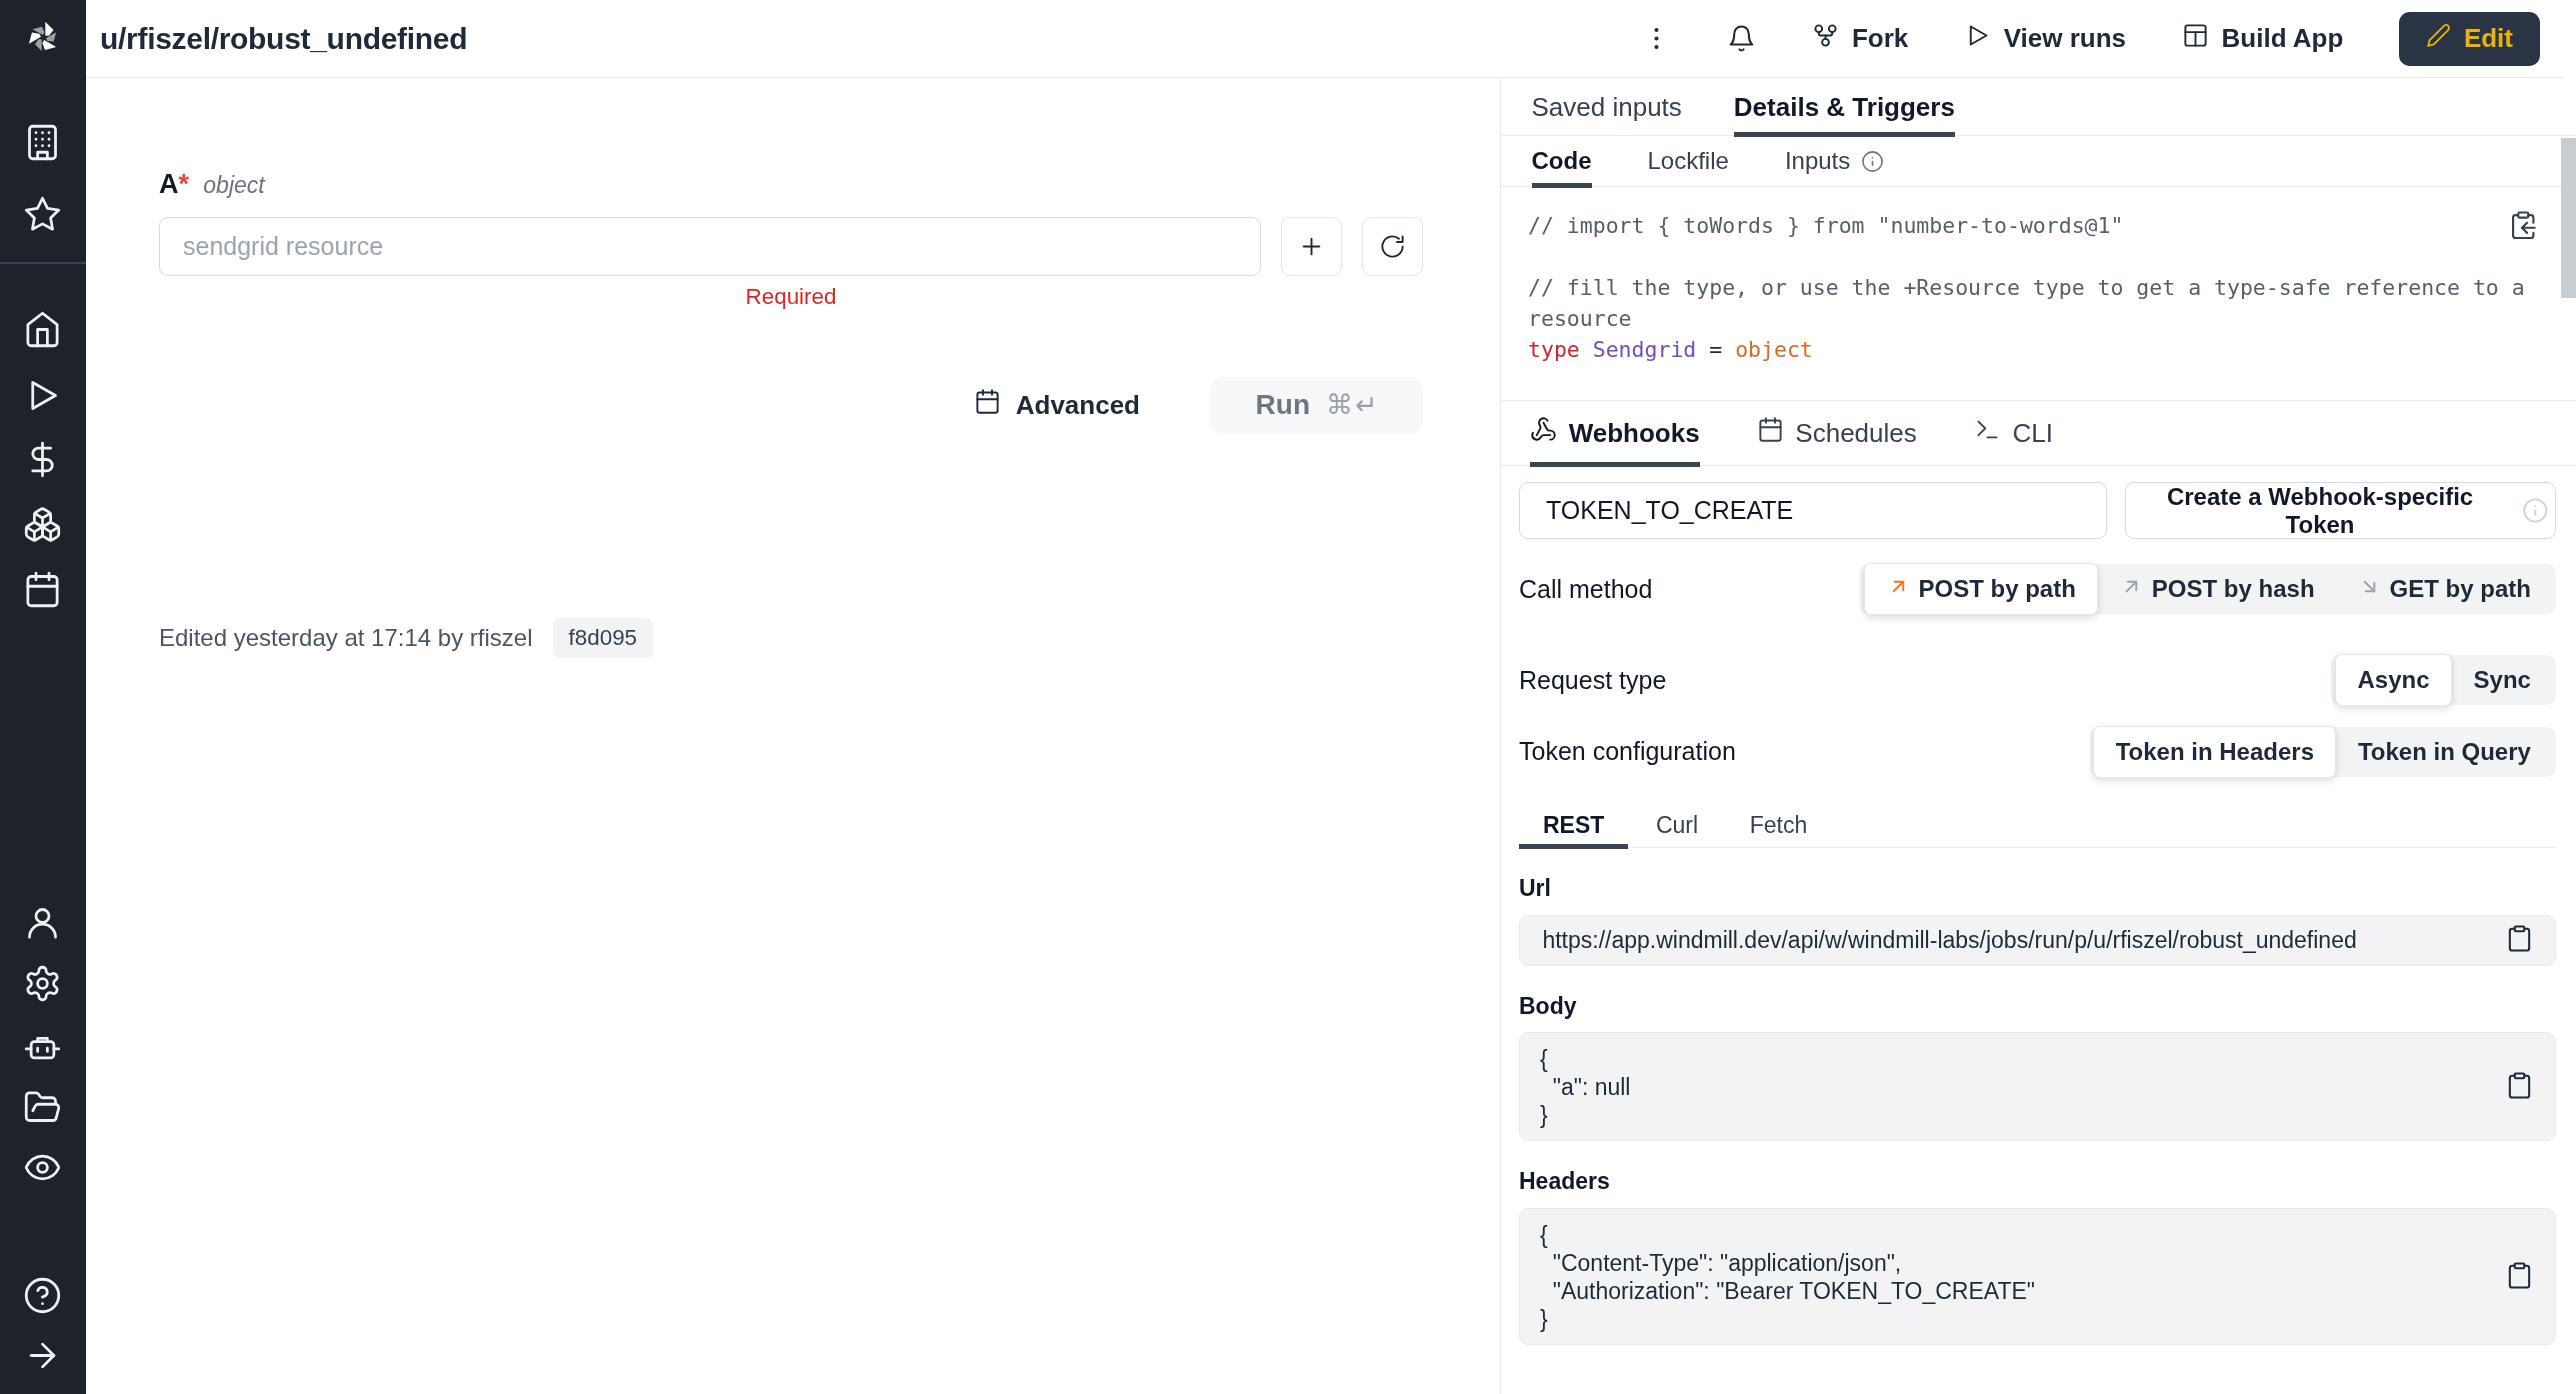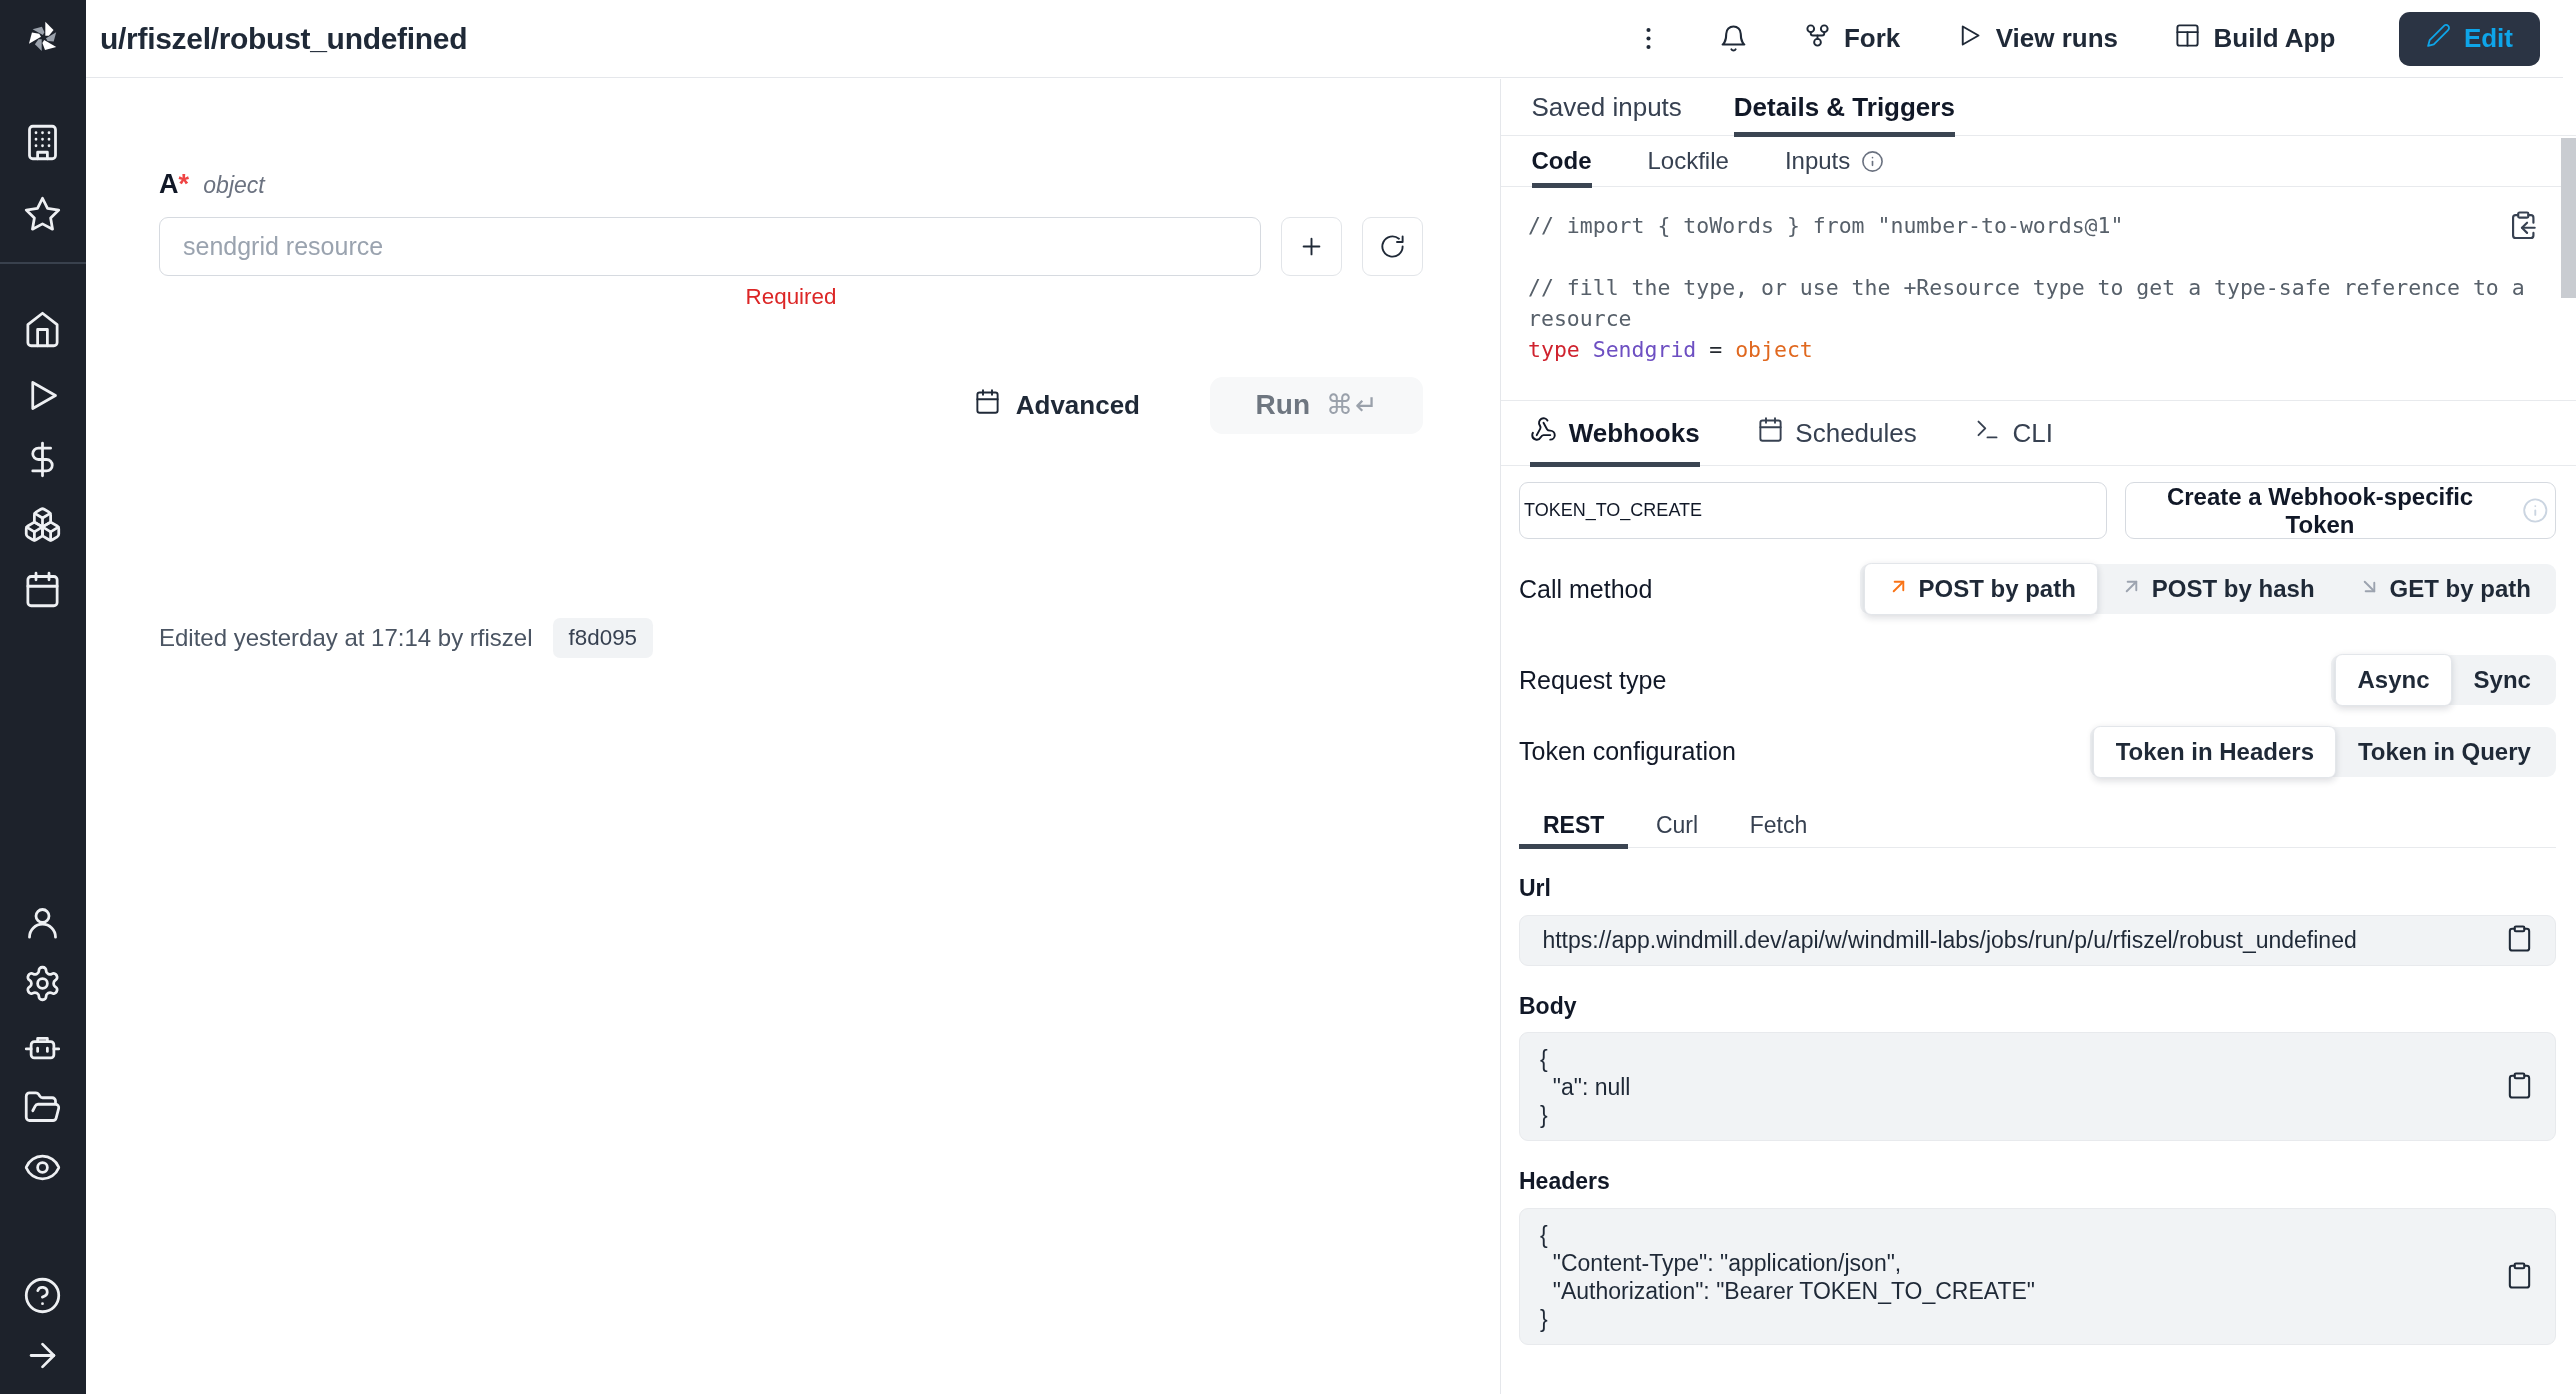--- a/index.html
+++ b/index.html
@@ -20,22 +20,22 @@
 
   
   .topbar { position:absolute; left:73px; top:0; width:2490px; height:78px; background:#fff;
     border-bottom:0.9px solid #e5e7eb; display:flex; align-items:center; padding:0 23px 0 27px; }
   .page-title { font-size:30px; font-weight:700; color:#1f2937; letter-spacing:-0.3px; margin:0; }
   .topbar-actions { margin-left:auto; display:flex; align-items:center; gap:56px; }
   .tb-icon { color:#1f2937; display:flex; align-items:center; cursor:pointer; }
   .tb-icon svg { width:29px; height:29px; }
   .action-btn { display:flex; align-items:center; gap:12.5px; font-size:26px; font-weight:600; color:#1f2937; cursor:pointer; background:none; border:none; font-family:inherit; padding:0; }
   .action-btn svg { width:27px; height:27px; }
-  .edit-btn { display:flex; align-items:center; gap:12.5px; background:#2b3444; color:#0ea5e9; font-size:26px;
-    font-weight:700; padding:0 27px; height:54px; border-radius:10.8px; border:none; cursor:pointer; font-family:inherit;margin-left:8px; }
+  .edit-btn { display:flex; align-items:center; gap:12.5px; background:#2b3444; color:#eab308; font-size:26px;
+    font-weight:700; padding:0 27px; height:54px; border-radius:10.8px; border:none; cursor:pointer; font-family:inherit; }
   .edit-btn svg { width:25px; height:25px; }
 
   
   .main-left { position:absolute; left:86px; top:79px; width:1413px; height:1316px; background:#fff; }
   .form { position:absolute; left:73px; top:90px; width:1264px; }
   .field-label { display:flex; align-items:baseline; line-height:30.5px; }
   .fl-name { font-size:27px; font-weight:700; color:#111827; }
   .fl-star { font-size:27px; font-weight:700; color:#ef4444; }
   .fl-type { font-size:23px; font-style:italic; color:#6b7280; margin-left:14.3px; }
   .input-row { margin-top:16px; display:flex; gap:20px; }
@@ -76,22 +76,22 @@
   .c-type { color:#6d4fc2; } .c-obj { color:#e0681f; } .c-plain { color:#24292f; }
   .copy-btn { position:absolute; top:23px; right:38px; color:#374151; background:none; border:none; cursor:pointer; padding:0; }
   .copy-btn svg { width:30.5px; height:30.5px; }
 
   .tabs-trigger { height:65px; padding-left:29px; gap:57px; }
   .tabs-trigger .tab { gap:11.7px; font-size:26px; }
   .tabs-trigger .tab svg { width:27px; height:27px; }
 
   .trigger-content { padding:16px 20px 0 18px; }
   .token-row { display:flex; gap:18px; }
-  .token-input { width:588px; height:57px; border:0.9px solid #d6dae0; border-radius:9px; padding:0 4px;
-    font-size:18px; color:#111827; font-family:inherit; outline:none; }
+  .token-input { width:588px; height:57px; border:0.9px solid #d6dae0; border-radius:9px; padding:0 26px;
+    font-size:25px; color:#111827; font-family:inherit; outline:none; }
   .create-btn { flex:1; height:57px; border:0.9px solid #d6dae0; border-radius:9px; background:#fff;
     display:flex; align-items:center; justify-content:center; gap:14.3px; font-size:24px; font-weight:600;
     color:#111827; cursor:pointer; font-family:inherit; }
   .create-btn svg { width:27px; height:27px; color:#cbd5e1; }
 
   .opt-row { display:flex; align-items:center; justify-content:space-between; }
   .row-request { margin-top:41px; } .row-call { margin-top:25px; } .row-tokencfg { margin-top:21.5px; }
   .row-label { font-size:25px; font-weight:500; color:#111827; }
   .seg { display:flex; background:#f1f3f5; border-radius:9px; padding:3.6px; align-items:center; }
   .seg-opt { display:flex; align-items:center; gap:9px; padding:0 21.5px; height:43px; font-size:24px;

